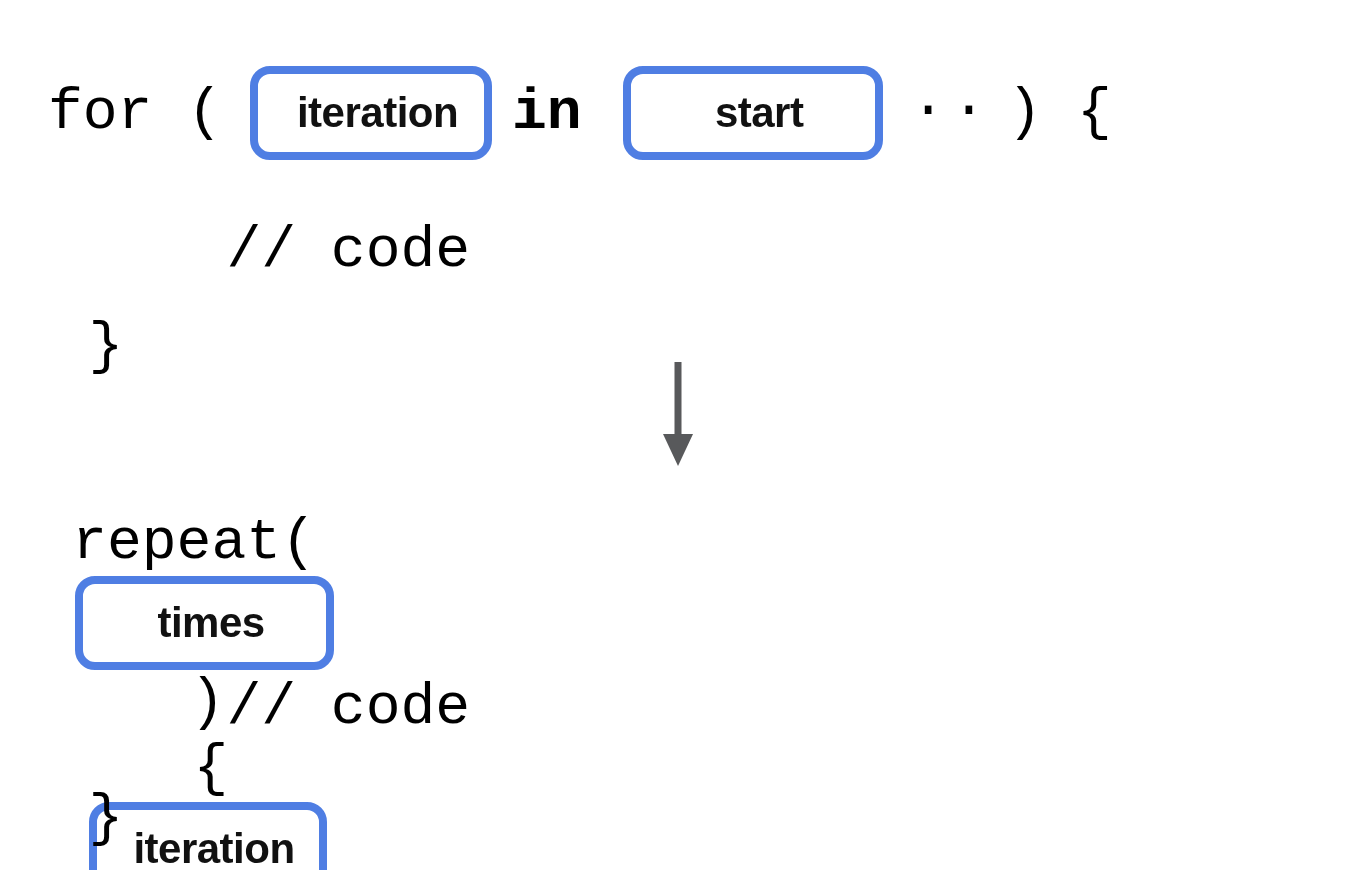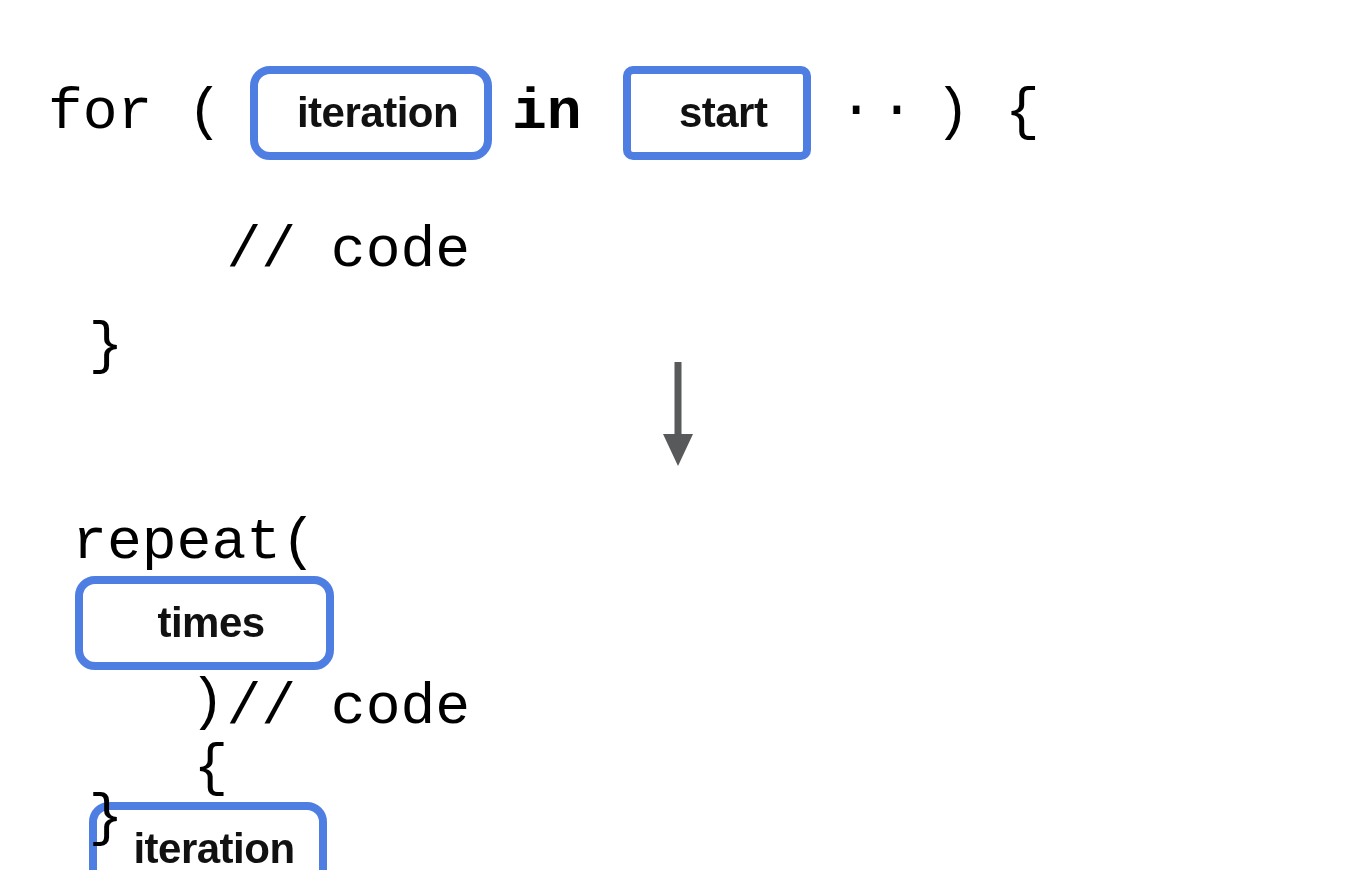--- a/index.html
+++ b/index.html
@@ -55,21 +55,21 @@
   }
   .pill-label {
     font-family: "Liberation Sans", sans-serif;
     font-weight: bold;
     font-size: 42px;
     color: var(--pill-label);
     letter-spacing: -0.5px;
     white-space: nowrap;
   }
   .w-iter   { width: 242px; }
-  .w-start  { width: 188px; border-radius: 10px; }
+  .w-start  { width: 260px; }
   .w-end    { width: 202px; }
   .w-times  { width: 259px; }
   .w-iter2  { width: 238px; }
   .ml6  { margin-left: 6px; }
   .ml15 { margin-left: 15px; }
   .ml20 { margin-left: 20px; font-weight: bold; }
   .ml21 { margin-left: 21px; justify-content: center; }
   .ml27 { margin-left: 27px; }
   .ml28 { margin-left: 28px; }
   .ml34 { margin-left: 34px; }

